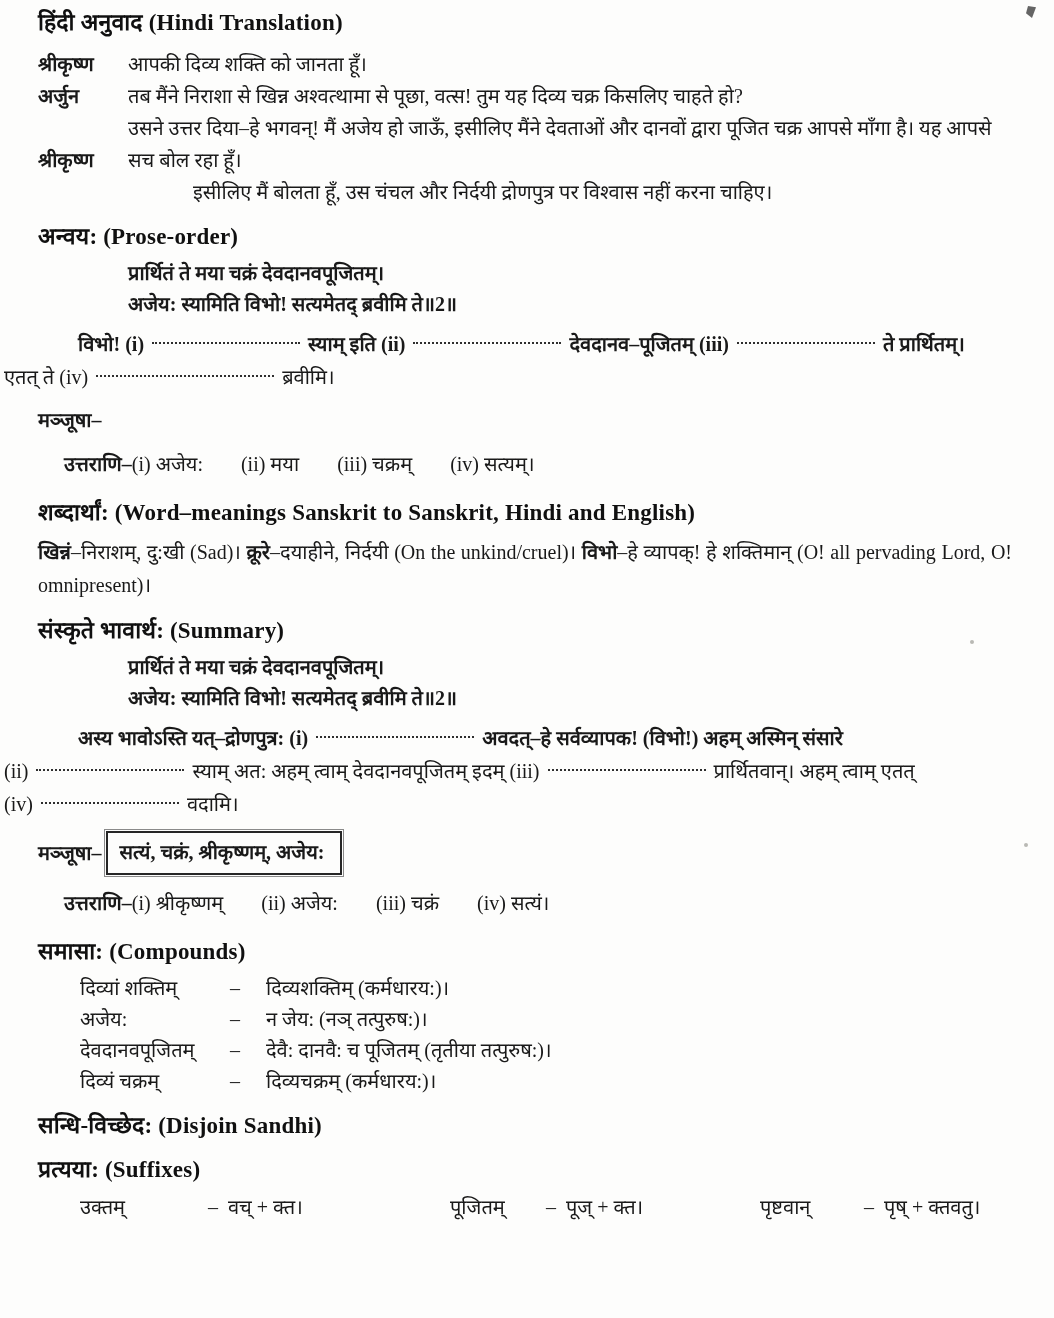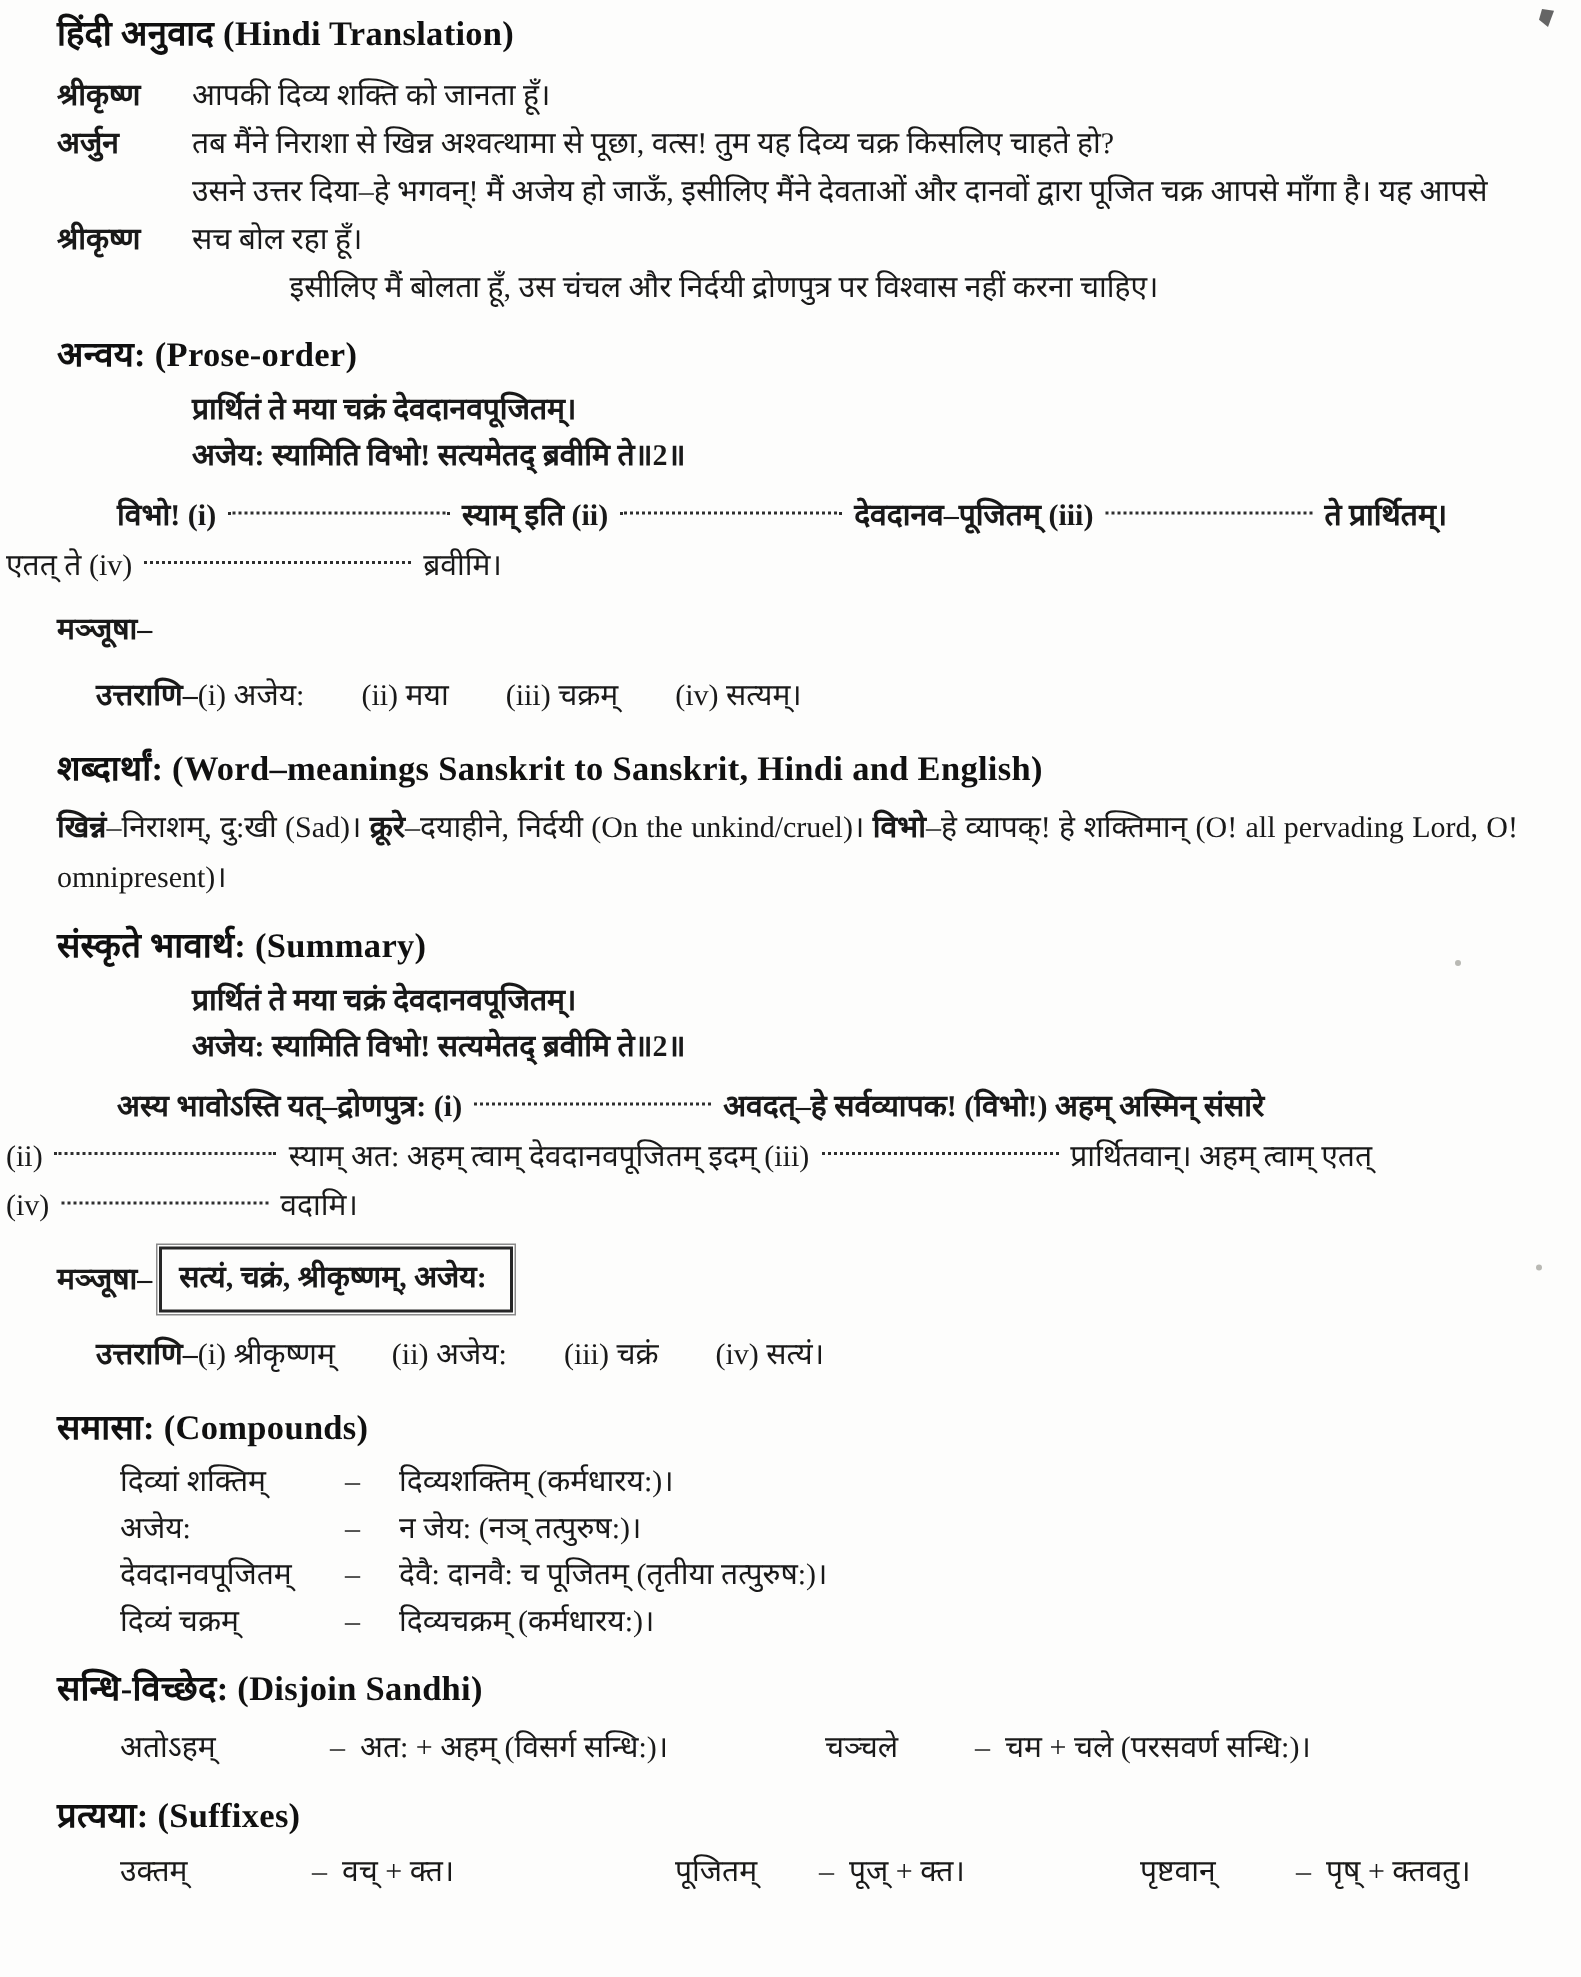--- a/index.html
+++ b/index.html
@@ -211,24 +211,20 @@
       </div>
     <div class="cmp-row">
         <span class="cmp-word">दिव्यं चक्रम्</span>
         <span class="cmp-dash">–</span>
         <span class="cmp-res">दिव्यचक्रम् (कर्मधारय:)।</span>
       </div>
   </div>
 
   <h2 class="sec-h gap-md">सन्धि-विच्छेद:  (Disjoin Sandhi)</h2>
   <div class="sandhi">
-    <div class="sandhi-row">
-      <span class="sandhi-cell1"><span class="sw1">अतोऽहम्</span><span class="sdash">–</span><span>अत: + अहम् (विसर्ग सन्धि:)।</span></span>
-      <span class="sandhi-cell2"><span class="sw2">चञ्चले</span><span class="sdash">–</span><span>चम + चले (परसवर्ण सन्धि:)।</span></span>
-    </div>
   </div>
 
   <h2 class="sec-h gap-md">प्रत्यया:  (Suffixes)</h2>
   <div class="sfx">
     <div class="sfx-row">
       <span class="sfx-c1"><span class="fw1">उक्तम्</span><span class="sdash">–</span><span>वच् + क्त।</span></span>
       <span class="sfx-c2"><span class="fw2">पूजितम्</span><span class="sdash">–</span><span>पूज् + क्त।</span></span>
       <span class="sfx-c3"><span class="fw3">पृष्टवान्</span><span class="sdash">–</span><span>पृष् + क्तवतु।</span></span>
     </div>
 

